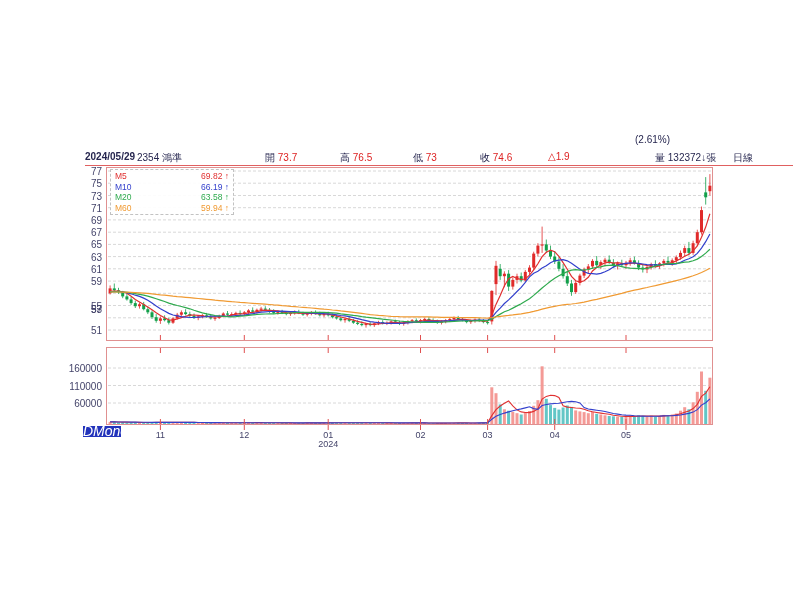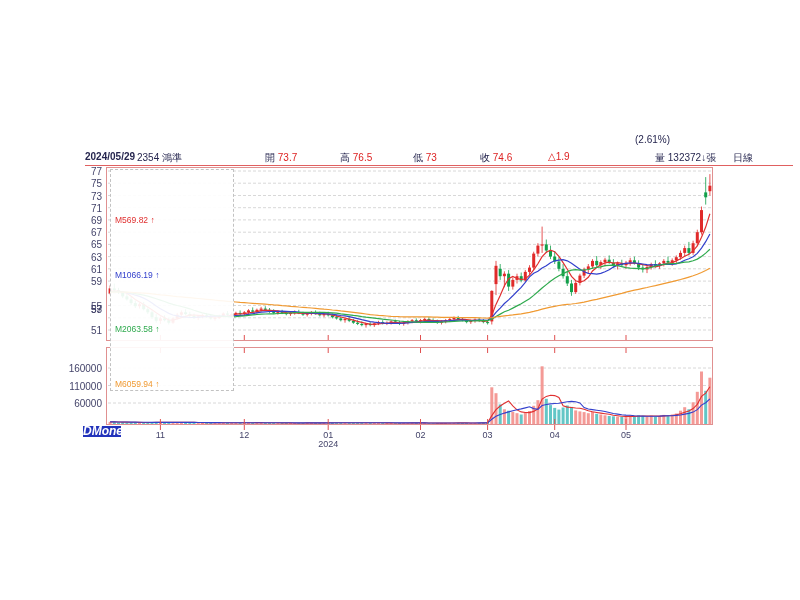--- a/index.html
+++ b/index.html
@@ -7,25 +7,25 @@
     font-family:"Liberation Sans","DejaVu Sans",sans-serif;color:#3a3a5c;}
   .abs{position:absolute;}
   .hdr{font-size:10px;white-space:nowrap;}
   .hdr-label{color:#26264f;}
   .hdr-val{color:#d22;}
   .hdr-dark{color:#26264f;}
   #hdr-date{font-weight:bold;color:#26264f;}
   #hdr-underline{left:85px;top:165px;width:708px;height:1px;background:#e06060;}
   .legend{background:rgba(255,255,255,.92);border:1px dashed #c2c2c2;font-size:8.5px;
     padding:1px 4px;box-sizing:border-box;z-index:5;}
-  .legend .row{display:flex;height:10.5px;line-height:10.5px;margin-top:44px;}
+  .legend .row{display:flex;justify-content:space-between;height:10.5px;line-height:10.5px;}
   .axis-label{position:absolute;font-size:10px;color:#44446a;text-align:right;}
   .x-label{position:absolute;font-size:9px;color:#44446a;text-align:center;}
   #logo{left:83px;top:426px;width:38px;height:11px;background:#2233bb;color:#fff;
-    font-size:12px;font-style:italic;font-weight:bold;text-align:center;line-height:11px;}
+    font-size:14px;font-style:italic;font-weight:normal;text-align:center;line-height:11px;}
   svg{position:absolute;overflow:visible;}
 </style>
 </head>
 <body>
 
 <div id="screen">
 
   <div class="abs hdr" id="hdr-date" style="left:85px;top:151px;">2024/05/29</div>
   <div class="abs hdr hdr-dark" style="left:137px;top:151px;">2354 鴻準</div>
 

